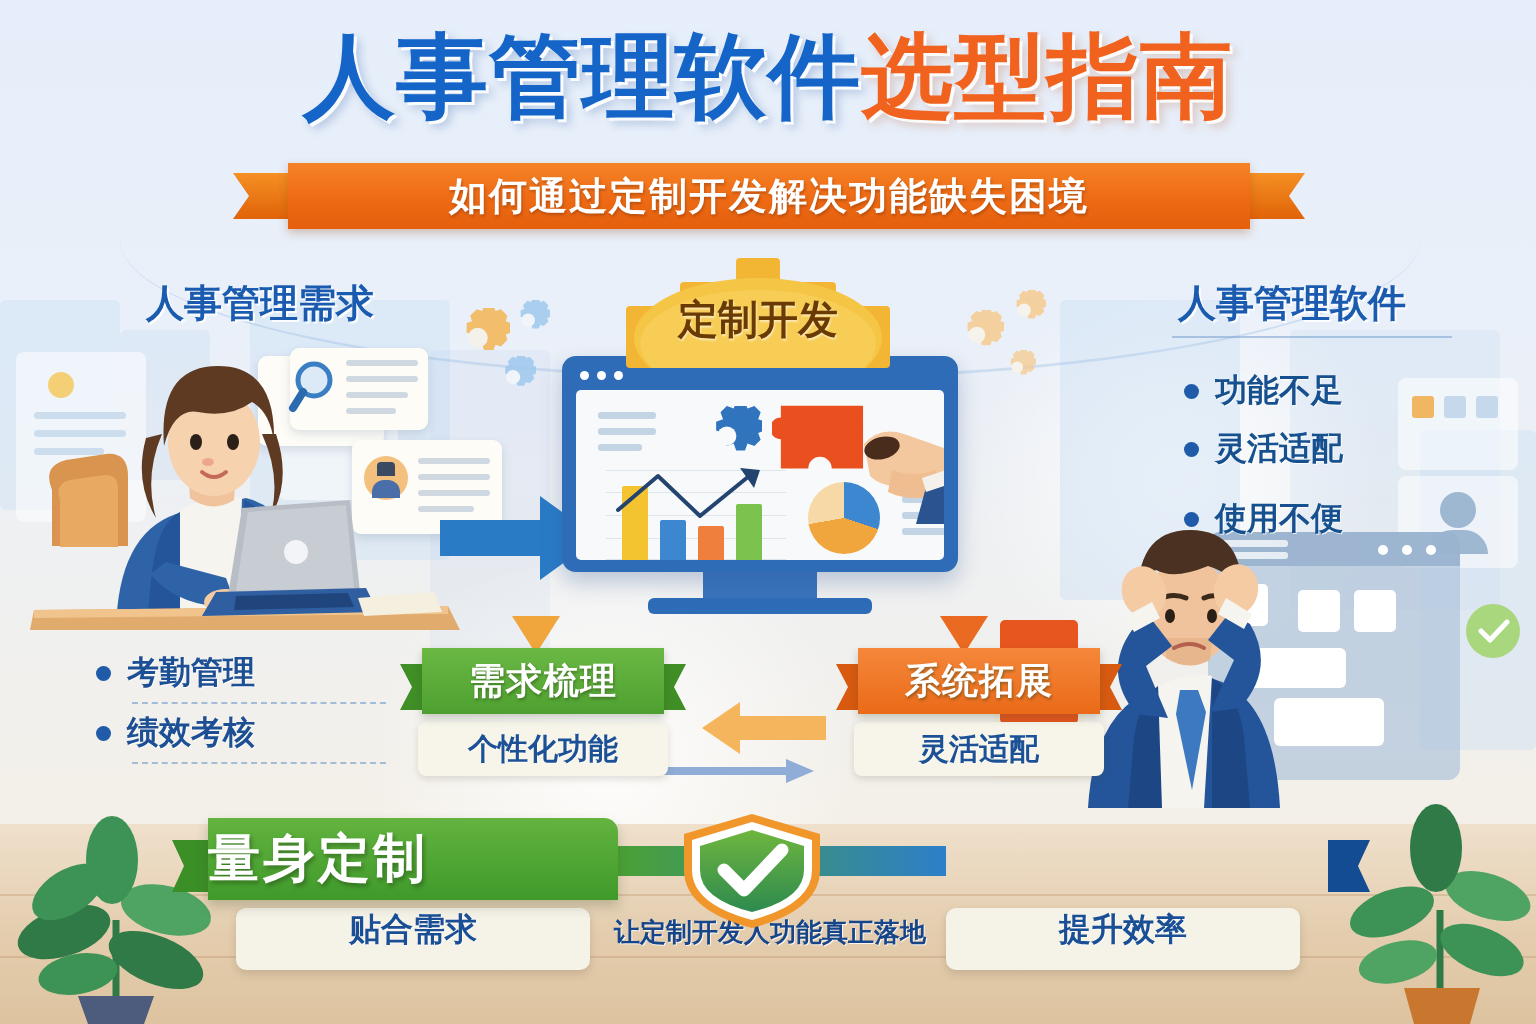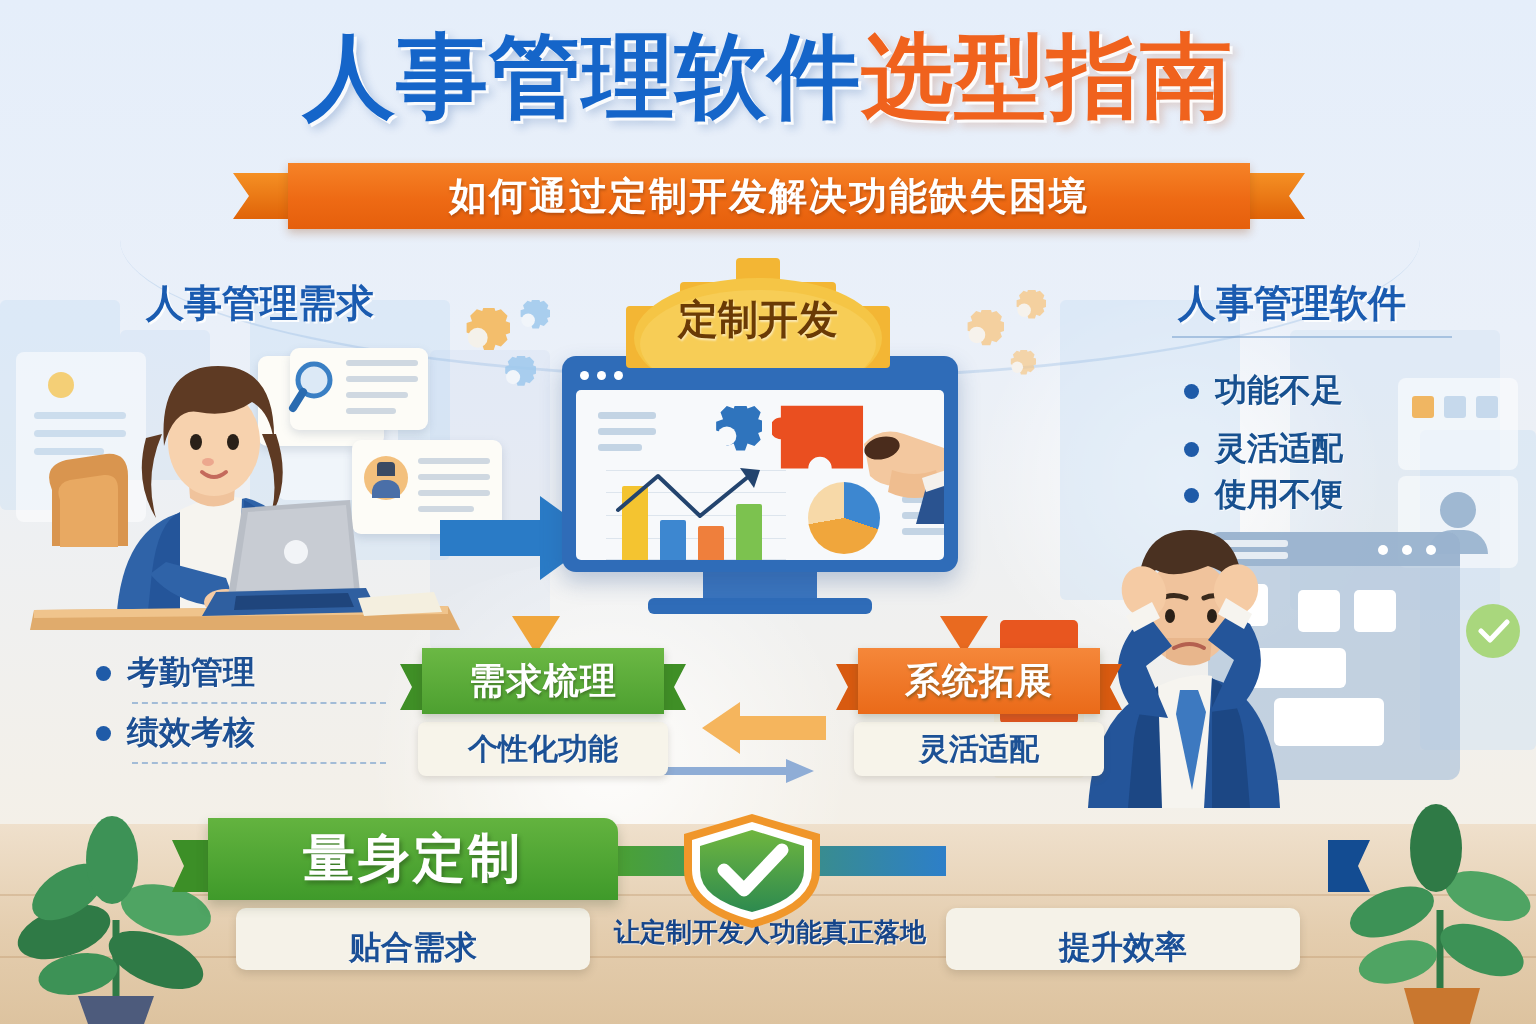--- a/index.html
+++ b/index.html
@@ -188,21 +188,21 @@
   }
   .ribbon-card span{
     font-size:30px;font-weight:bold;color:#1c5195;white-space:nowrap;
     text-shadow:1px 1px 0 rgba(255,255,255,.7);
   }
 
   
   .bigband{position:absolute;z-index:17;width:410px;height:88px;}
   .bigband .bbody{
     position:absolute;left:0;right:0;top:0;height:82px;
-    display:flex;align-items:center;justify-content:center;
+    display:flex;align-items:center;
     box-shadow:0 6px 12px rgba(50,70,40,.25);
   }
   .bigband .btext{
     font-size:52px;font-weight:bold;color:#fff;letter-spacing:3px;white-space:nowrap;
     text-shadow:2px 3px 4px rgba(30,60,20,.45);
   }
   .band-green .bbody{
     background:linear-gradient(180deg,#63b33f,#3f9a2a);
     border-radius:0 14px 0 0;
   }
@@ -211,21 +211,21 @@
     border-radius:14px 0 0 0;
   }
   .band-tail{position:absolute;top:22px;width:42px;height:52px;z-index:16;}
   .band-tail.gl{left:-36px;background:#3c8f27;clip-path:polygon(0 0,100% 0,100% 100%,0 100%,12px 50%);}
   .band-tail.br{right:-36px;background:#134c92;clip-path:polygon(0 0,100% 0,calc(100% - 12px) 50%,100% 100%,0 100%);}
 
   .bigcard{
     position:absolute;z-index:16;width:354px;height:62px;
     background:#f5f2e8;border-radius:10px;
     box-shadow:0 4px 9px rgba(90,80,60,.2);
-    display:flex;align-items:flex-end;justify-content:center;
+    display:flex;align-items:flex-start;justify-content:center;
   }
   .bigcard span{
     font-size:32px;font-weight:bold;color:#1a4f96;white-space:nowrap;
     text-shadow:1px 1px 0 rgba(255,255,255,.7);
   }
 
   .center-caption{
     position:absolute;left:598px;top:915px;width:344px;z-index:18;text-align:center;
     font-size:26px;font-weight:bold;color:#16458a;white-space:nowrap;
     text-shadow:1px 1px 0 rgba(255,255,255,.8);
@@ -493,21 +493,21 @@
 
   <div class="bullets right" style="left:1184px;top:368px;">
     <div class="bullet">
       <span class="dot"></span>
       <span>功能不足</span>
     </div>
     <div class="bullet" style="margin-top:12px;">
       <span class="dot"></span>
       <span>灵活适配</span>
     </div>
-    <div class="bullet" style="margin-top:0;">
+    <div class="bullet" style="margin-top:24px;">
       <span class="dot"></span>
       <span>使用不便</span>
     </div>
   </div>
 
   <div class="bullets left" style="left:96px;top:650px;width:290px;">
     <div class="bullet">
       <span class="dot"></span>
       <span>考勤管理</span>
     </div>

